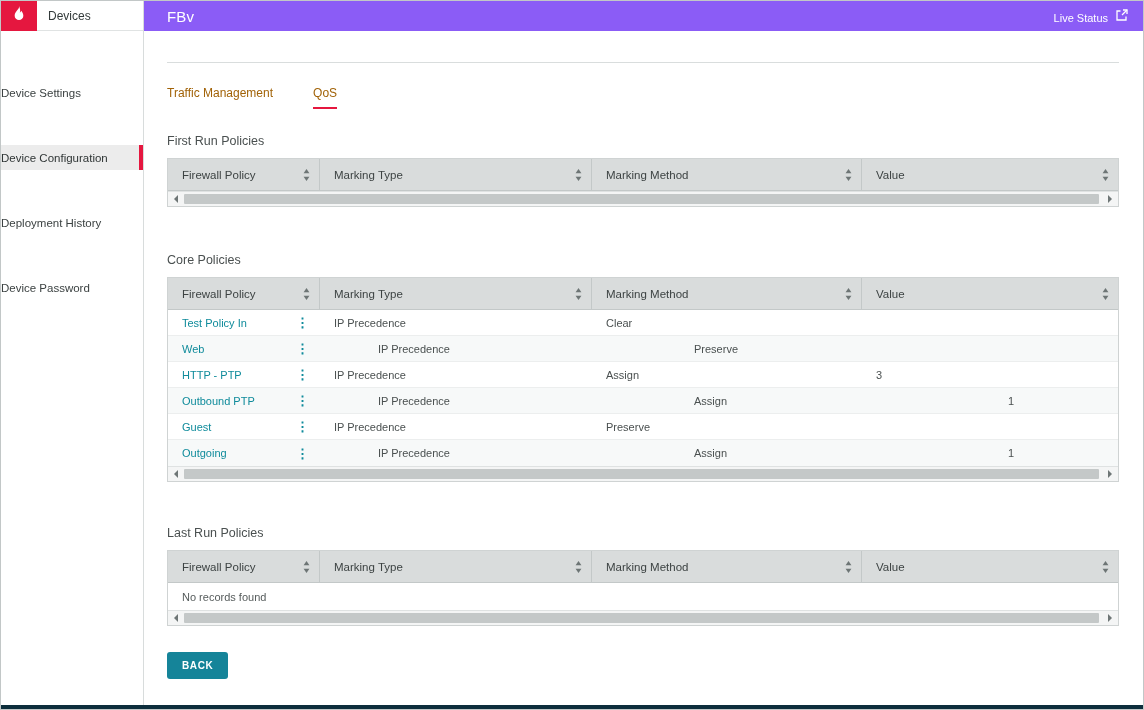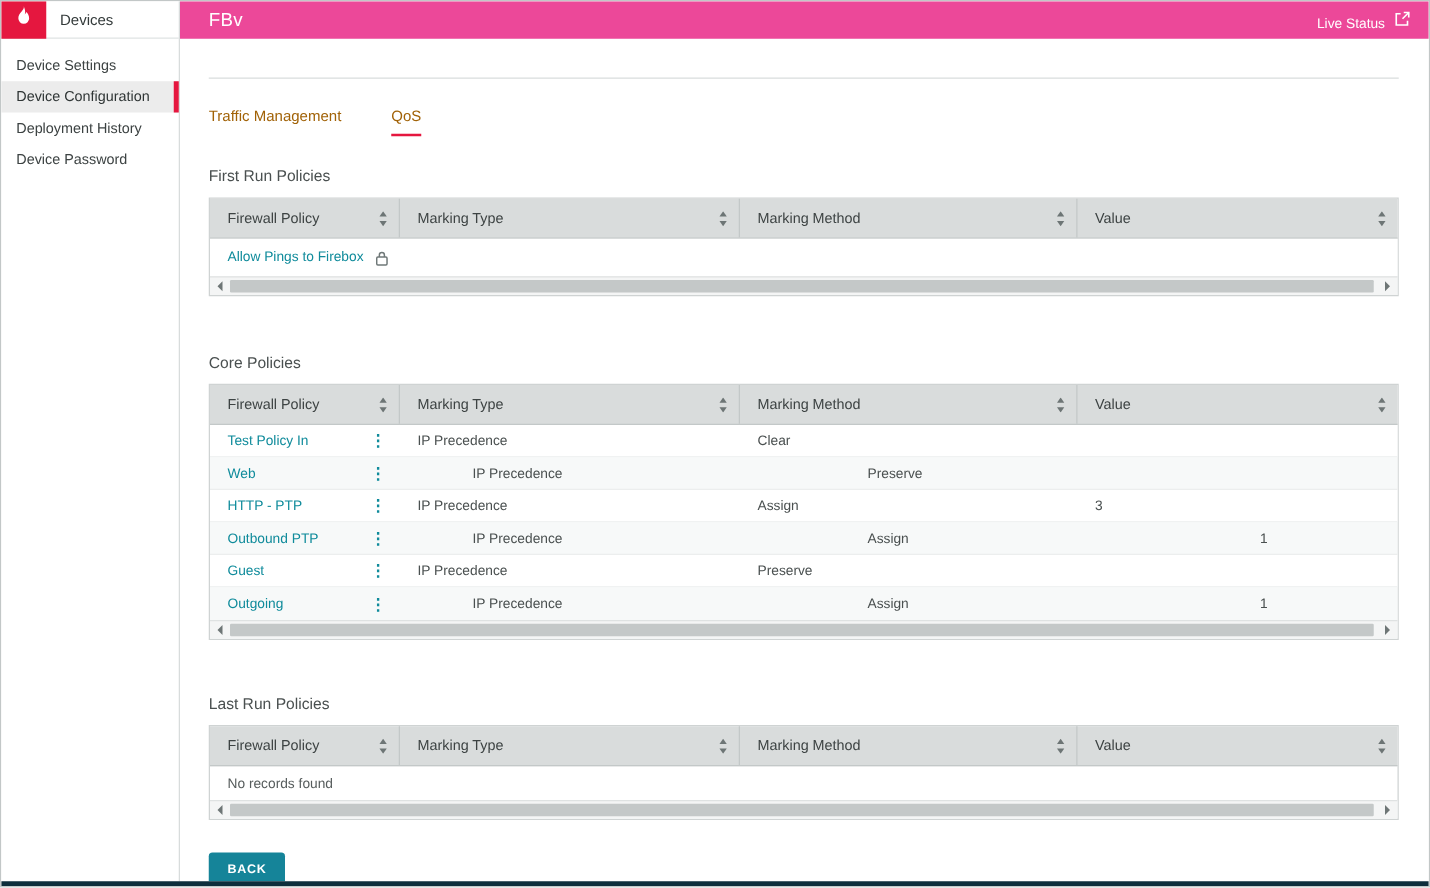--- a/index.html
+++ b/index.html
@@ -13,27 +13,27 @@
   .frame { display:flex; flex:1; min-height:0;border-radius:11px; }
   .bottom-strip { height:4px; background:#0d2e3c; flex:none; }
 
   
   .sidebar { width:143px; flex:none; background:#fff; border-right:1px solid #d8dcdc; display:flex; flex-direction:column; }
   .sidebar-header { height:30px; display:flex; align-items:center; border-bottom:1px solid #e0e3e3; }
   .logo-box { width:36px; height:30px; background:#e5173f; display:flex; align-items:center; justify-content:center; flex:none; }
   .logo-box svg { width:16px; height:18px; }
   .brand-label { font-size:12px; color:#333a3a; margin-left:11px; }
   .side-nav { padding-top:9px; }
-  .side-item { position:relative; height:25px; display:flex; align-items:center; padding-left:12px; font-size:11.5px; color:#3c4242; cursor:pointer; }
+  .side-item { position:relative; height:25px; display:flex; align-items:center; font-size:11.5px; color:#3c4242; cursor:pointer;margin-top:40px; }
   .side-item.active { background:#ececec; color:#2f3535; }
   .side-item.active::after { content:""; position:absolute; right:0; top:0; bottom:0; width:4px; background:#e5173f; }
 
   
   .main { flex:1; min-width:0; display:flex; flex-direction:column; background:#fff; }
-  .topbar { height:30px; flex:none; background:#ec4899; display:flex; align-items:center; justify-content:space-between; padding:0 14px 0 23px; }
+  .topbar { height:30px; flex:none; background:#8b5cf6; display:flex; align-items:center; justify-content:space-between; padding:0 14px 0 23px; }
   .topbar-title { color:#fff; font-size:15px; letter-spacing:.2px; }
   .live-status { display:flex; align-items:flex-end; gap:7px; color:#fff; font-size:11px; cursor:pointer;padding-left:31px; }
   .live-status svg { width:14px; height:14px; }
 
   .content { flex:1; overflow:hidden; padding:20px 24px 0 23px; }
   .page-title { font-size:15px; font-weight:400; color:#545a5a; }
   .title-divider { border:none; border-top:1px solid #d9dddd; margin:11px 0 0 0; }
 
   .tabs { display:flex; gap:40px; margin-top:23px; }
   .tab { font-size:12px; color:#a16207; padding-bottom:7px; cursor:pointer; border-bottom:2px solid transparent; }
@@ -155,36 +155,20 @@
                 <div class="th c3">
                   <span class="th-label">Value</span>
                   <span class="sort-icon">
                     <svg width="7" height="12" viewBox="0 0 8 14">
                       <path d="M4 0l3.4 5H.6z" fill="#6d7575"></path>
                       <path d="M4 14L.6 9h6.8z" fill="#6d7575"></path>
                     </svg>
                   </span>
                 </div>
               </div>
-            <div class="tbody">
-                <div class="trow">
-                  <div class="td c0">
-                    <a class="plink" href="#">Allow Pings to Firebox</a>
-                    <span class="lock">
-                      <svg width="11" height="13" viewBox="0 0 12 14" fill="none" stroke="#6f7878" stroke-width="1.3">
-                        <rect x="1.5" y="6" width="9" height="7" rx="1"></rect>
-                        <path d="M3.8 6V4.2a2.2 2.2 0 0 1 4.4 0V6"></path>
-                      </svg>
-                    </span>
-                  </div>
-                  <div class="td c1"></div>
-                  <div class="td c2"></div>
-                  <div class="td c3"></div>
-                </div>
-              </div>
             <div class="hscroll">
               <span class="sb-arrow left"></span>
               <span class="sb-thumb"></span>
               <span class="sb-arrow right"></span>
             </div>
           </div>
         </section>
 
         <section class="policy-section core">
           <div class="section-title">Core Policies</div>

